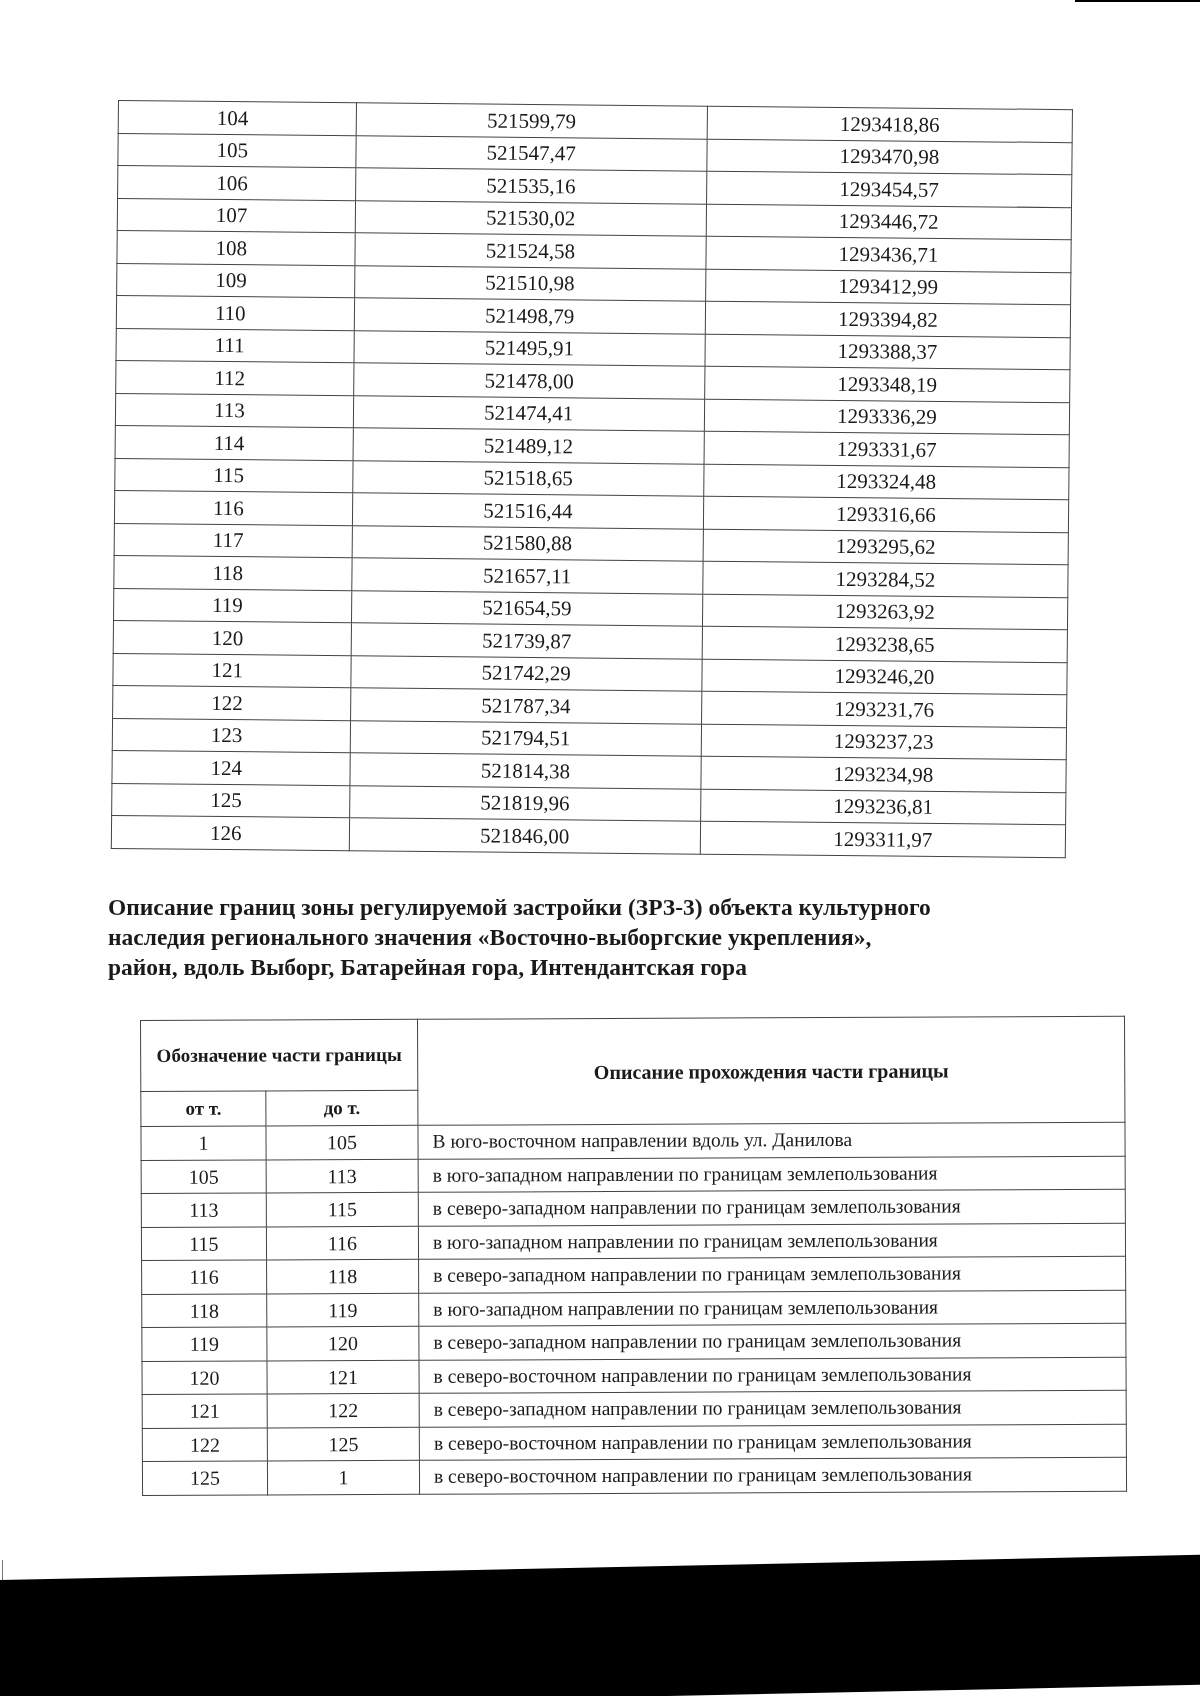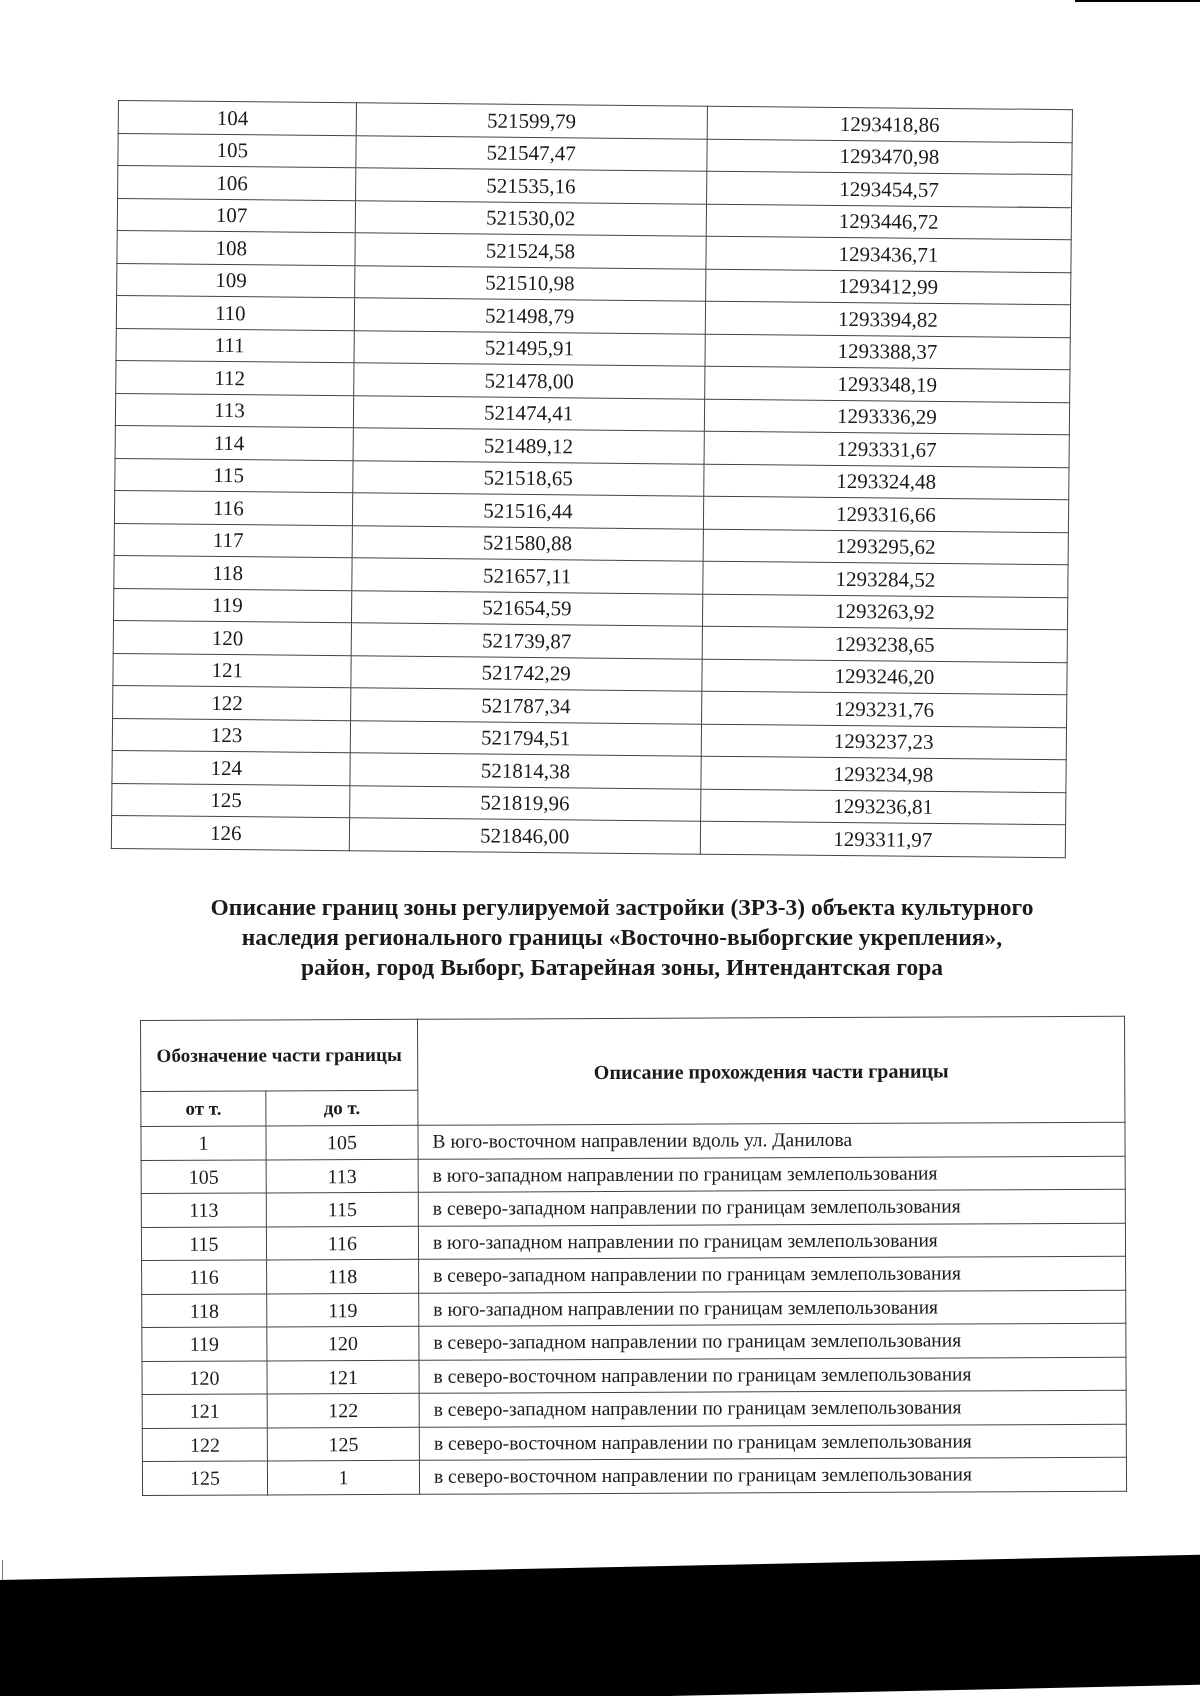--- a/index.html
+++ b/index.html
@@ -26,22 +26,22 @@
     font-size: 21px;
   }
   .coords-table td {
     border: 1.5px solid #444; height: 31.5px; padding: 0; text-align: center;
     line-height: 30px;
   }
   .coords-table td.c1 { width: 235px; text-align: left; padding-left: 98px; box-sizing: border-box; }
   .coords-table td.c2 { width: 346px; }
   .coords-table td.c3 { width: 360px; }
   .section-title {
-    position: absolute; left: 92px; top: 892px; width: 1060px;
-    text-align: center; font-weight: bold; font-size: 23.5px; line-height: 30px;
+    position: absolute; left: 108px; top: 892px; width: 1060px;
+    font-weight: bold; font-size: 23.5px; line-height: 30px;
   }
   .desc-table {
     position: absolute; left: 140px; top: 1020px; width: 985px;
     border-collapse: collapse; font-size: 20px;
     transform: rotate(-0.25deg); transform-origin: 0 0;
   }
   .desc-table th, .desc-table td {
     border: 1.5px solid #444; padding: 0;
   }
   .desc-table th { font-weight: bold; font-size: 19px; text-align: center; line-height: 26px; }
@@ -175,22 +175,22 @@
       <tr>
         <td class="c1">126</td>
         <td class="c2">521846,00</td>
         <td class="c3">1293311,97</td>
       </tr>
     </tbody>
 </table>
 
 <div class="section-title">
   <div>Описание границ зоны регулируемой застройки (ЗРЗ-3) объекта культурного</div>
-  <div>наследия регионального границы «Восточно-выборгские укрепления»,</div>
-  <div>район, город Выборг, Батарейная зоны, Интендантская гора</div>
+  <div>наследия регионального значения «Восточно-выборгские укрепления»,</div>
+  <div>район, вдоль Выборг, Батарейная гора, Интендантская гора</div>
 </div>
 
 <table class="desc-table">
   <thead>
     <tr>
       <th class="grp" colspan="2">Обозначение части границы</th>
       <th class="desc" rowspan="2">Описание прохождения части границы</th>
     </tr>
     <tr>
       <th class="sub from">от т.</th>

